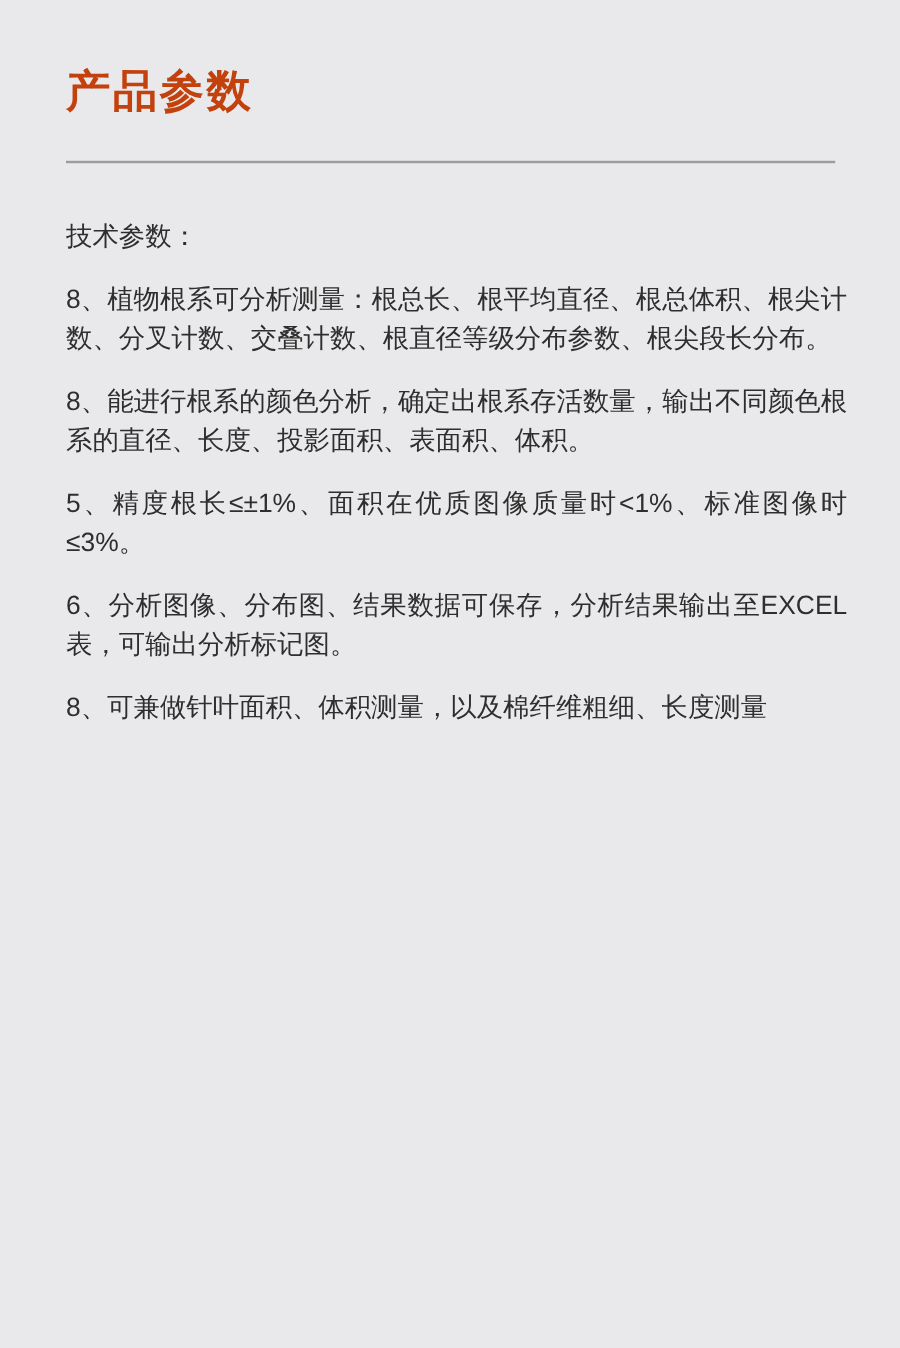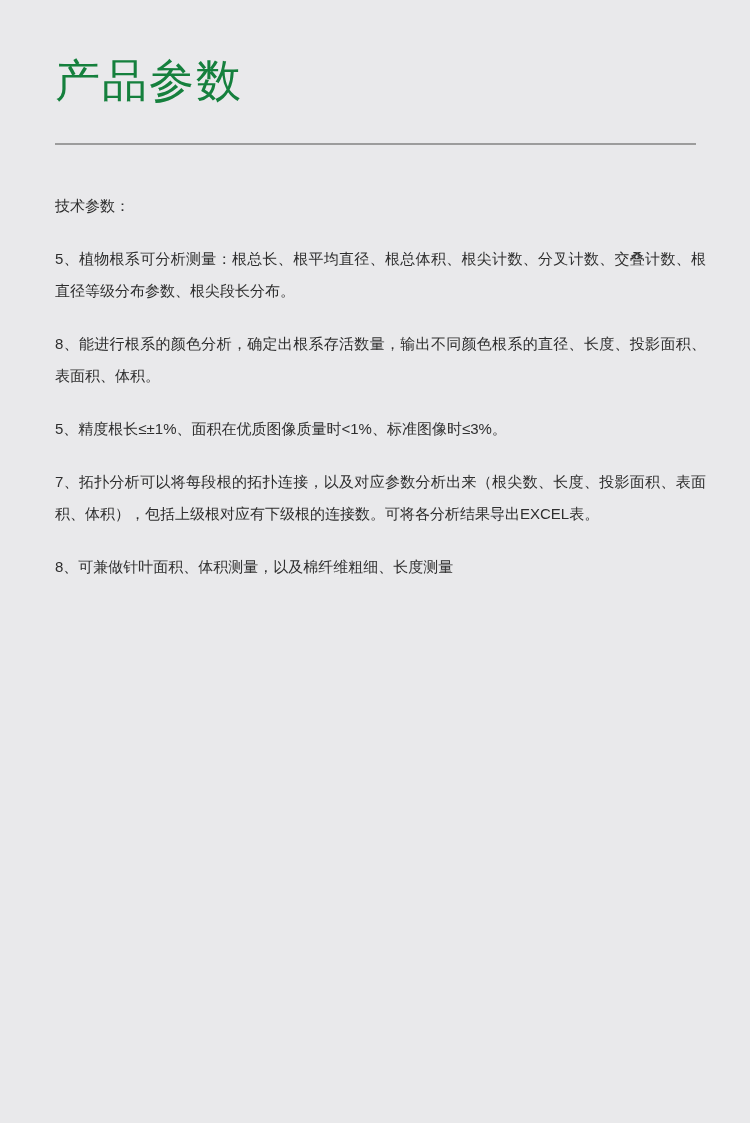--- a/index.html
+++ b/index.html
@@ -15,65 +15,65 @@
     font-family: "Liberation Sans", "DejaVu Sans", sans-serif;
     color: #2e2e2e;
     box-sizing: border-box;
   }
   .inner {
     padding: 56px 44px 0 55px;
     box-sizing: border-box;
   }
   .page-title {
     margin: 0;
-    font-size: 45px;
+    font-size: 37px;
     line-height: 1.1;
-    font-weight: 400;
+    font-weight: 700;
     letter-spacing: 2px;
-    color: #15803d;
+    color: #c2410c;
   }
   .title-divider {
     border: none;
     height: 0;
     border-top: 2px solid #9c9c9c;
     width: 641px;
     margin: 37px 0 0 0;
   }
   .params {
     margin-top: 45px;
   }
   .params p {
     margin: 0 0 21px 0;
-    font-size: 15px;
+    font-size: 22px;
     line-height: 32px;
     text-align: justify;
     color: #2e2e2e;
   }
 </style>
 </head>
 <body>
 
 <div class="page">
   <div class="inner">
 
     <h1 class="page-title">产品参数</h1>
 
     <hr class="title-divider">
 
     <div class="params">
       <p>技术参数：</p>
 
-      <p>5、植物根系可分析测量：根总长、根平均直径、根总体积、根尖计数、分叉计数、交叠计数、根直径等级分布参数、根尖段长分布。</p>
+      <p>8、植物根系可分析测量：根总长、根平均直径、根总体积、根尖计数、分叉计数、交叠计数、根直径等级分布参数、根尖段长分布。</p>
 
 
       <p>8、能进行根系的颜色分析，确定出根系存活数量，输出不同颜色根系的直径、长度、投影面积、表面积、体积。</p>
 
 
       <p>5、精度根长≤±1%、面积在优质图像质量时&lt;1%、标准图像时≤3%。</p>
 
+      <p>6、分析图像、分布图、结果数据可保存，分析结果输出至EXCEL表，可输出分析标记图。</p>
 
-      <p>7、拓扑分析可以将每段根的拓扑连接，以及对应参数分析出来（根尖数、长度、投影面积、表面积、体积），包括上级根对应有下级根的连接数。可将各分析结果导出EXCEL表。</p>
 
       <p>8、可兼做针叶面积、体积测量，以及棉纤维粗细、长度测量</p>
     </div>
 
   </div>
 </div>
 
 </body></html>

